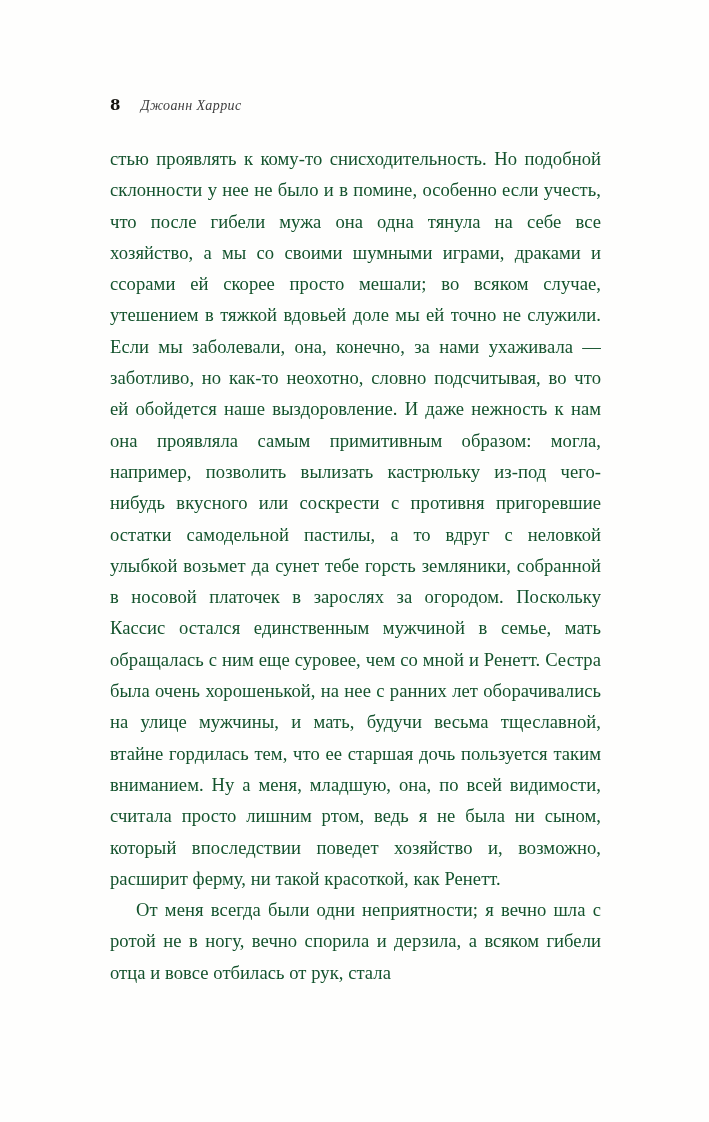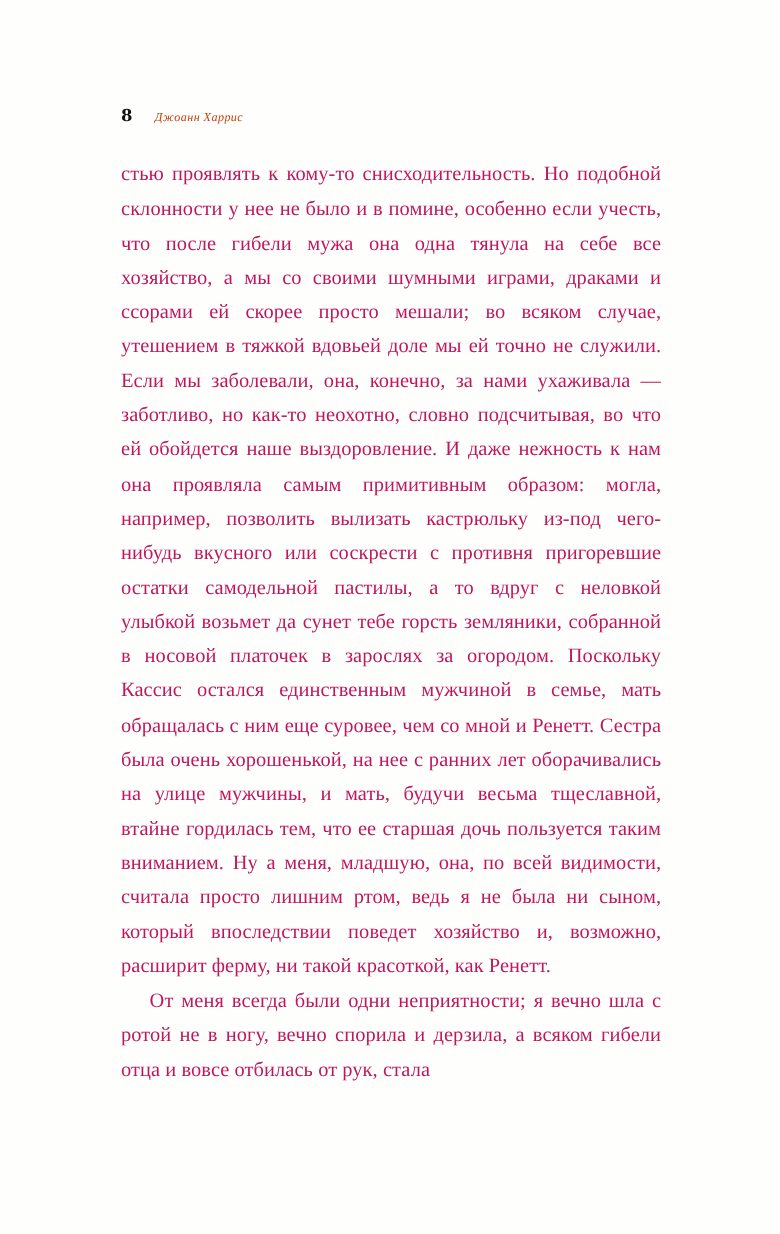--- a/index.html
+++ b/index.html
@@ -35,38 +35,38 @@
   .page-number {
     font-family: "DejaVu Serif", serif;
     font-weight: bold;
     font-size: 15px;
     letter-spacing: 0.2px;
     color: #14140f;
   }
   .running-title {
     font-family: "Liberation Serif", serif;
     font-style: italic;
-    font-size: 11px;
+    font-size: 14px;
     letter-spacing: 0.4px;
-    color: #c2410c;
+    color: #404040;
   }
   .text-block {
     position: absolute;
     left: 110px;
     top: 143px;
     width: 491px;
   }
   .para {
     margin: 0;
     font-family: "Liberation Serif", serif;
     font-size: 18.6px;
     line-height: 31.3px;
     text-align: justify;
     text-justify: inter-word;
-    color: #be185d;
+    color: #14532d;
     letter-spacing: 0.05px;
     hyphens: manual;
   }
   .para + .para {
     text-indent: 26px;
   }
   .para.first {
     text-indent: 0;
   }
 </style>

